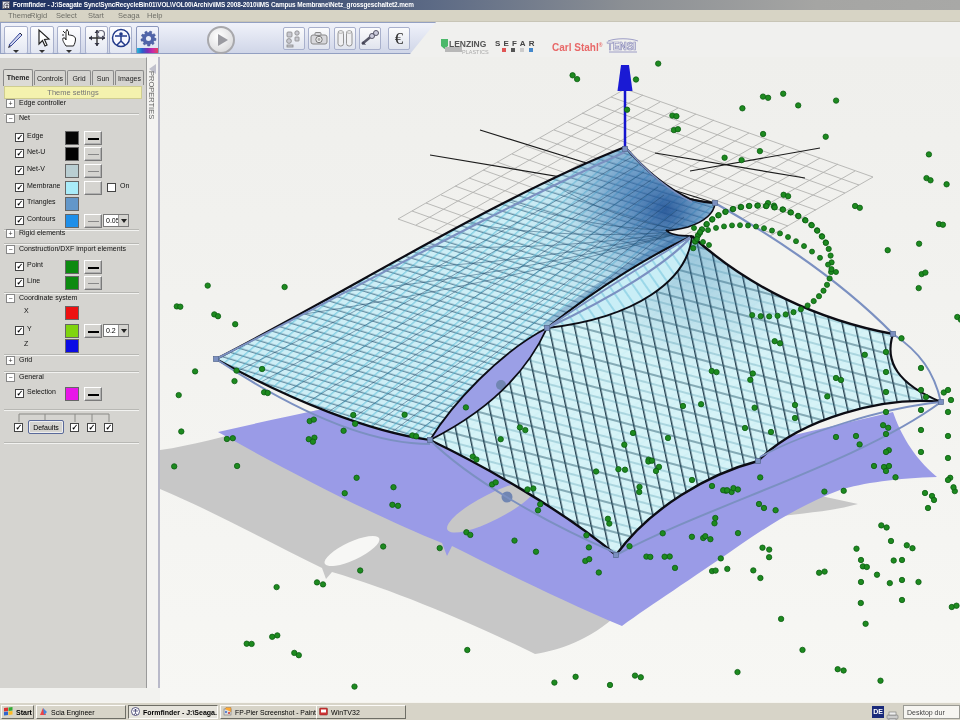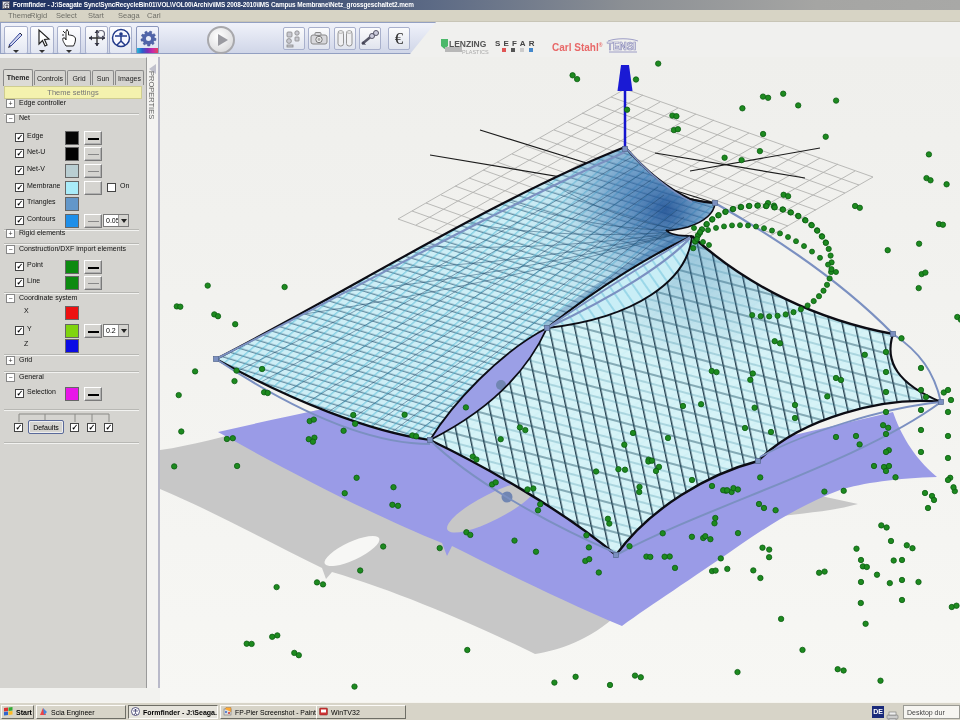--- a/index.html
+++ b/index.html
@@ -60,21 +60,21 @@
       </svg>
     </div>
     <div class="ttxt">Formfinder  -  J:\Seagate Sync\SyncRecycleBin01\VOL\VOL00\Archiv\IMS 2008-2010\IMS Campus Membrane\Netz_grossgeschaltet2.mem</div>
   </div>
 <div id="menu" class="abs">
 <span style="left:8px">Theme</span>
     <span style="left:30px">Rigid</span>
     <span style="left:56px">Select</span>
     <span style="left:88px">Start</span>
     <span style="left:118px">Seaga</span>
-    <span style="left:147px">Carl</span>
+    <span style="left:147px">Help</span>
 </div>
 <div id="tbzone" class="abs">
   <div id="toolbar">
     <div class="tbtn" style="left:3px">
         <svg width="22" height="22" viewBox="0 0 22 22">
           <path d="M4 18 L15 6 L17 8 L6 19 Z" fill="#cfd4ee" stroke="#3a4a9a" stroke-width="1"></path>
           <path d="M15 6 l2 2" stroke="#223" stroke-width="1"></path>
           <path d="M4 18 l-1 3 l3 -1 Z" fill="#334"></path>
         </svg>
         <div class="dd"></div>

